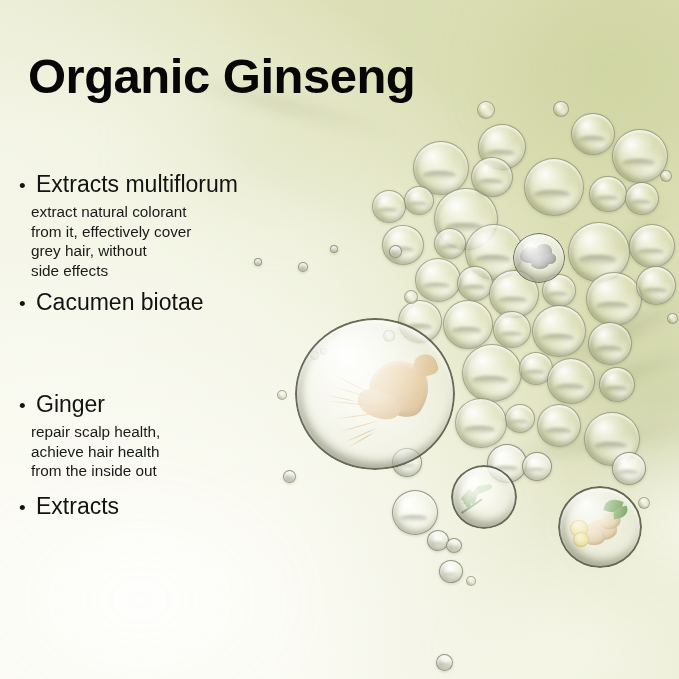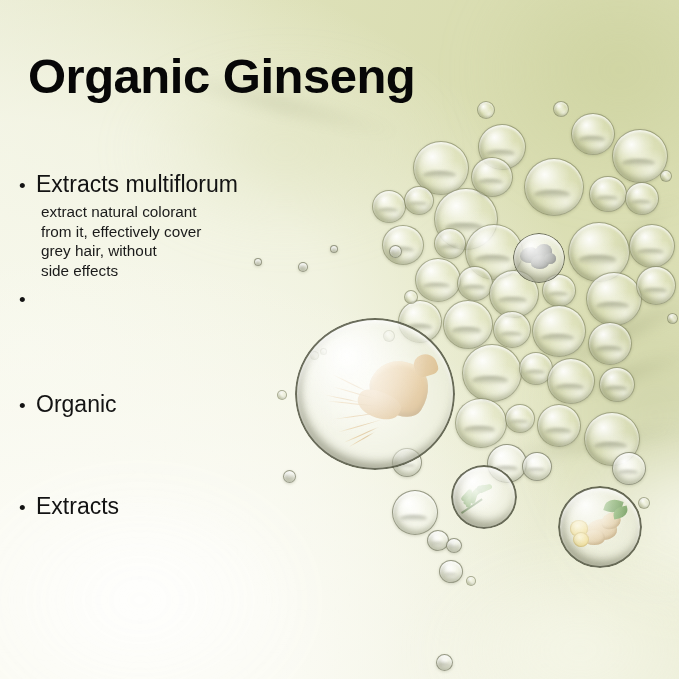--- a/index.html
+++ b/index.html
@@ -235,21 +235,21 @@
   }
   .ing-bullet {
     display: inline-block;
     width: 17px;
     font-size: 19px;
     line-height: 1;
     color: #131313;
   }
   .ing-desc {
     margin-top: 5px;
-    margin-left: 22px;
+    margin-left: 12px;
     font-size: 15.3px;
     color: #1a1a1a;
     line-height: 1.28;
     white-space: pre-line;
   }
 
   #ing-0 { top: 172px; }
   #ing-1 { top: 290px; }
   #ing-2 { top: 392px; }
   #ing-3 { top: 494px; }
@@ -398,28 +398,32 @@
     </div>
     <div class="ing-desc">extract natural colorant
 from it, effectively cover
 grey hair, without
 side effects</div>
   </div>
 
   <div class="ingredient" id="ing-1">
     <div class="ing-head">
       <span class="ing-bullet">•</span>
+      <span>Cacumen biotae</span>
     </div>
   </div>
 
   <div class="ingredient" id="ing-2">
     <div class="ing-head">
       <span class="ing-bullet">•</span>
-      <span>Organic</span>
-    </div>
+      <span>Ginger</span>
+    </div>
+    <div class="ing-desc">repair scalp health,
+achieve hair health
+from the inside out</div>
   </div>
 
   <div class="ingredient" id="ing-3">
     <div class="ing-head">
       <span class="ing-bullet">•</span>
       <span>Extracts</span>
     </div>
   </div>
 
 </div>

